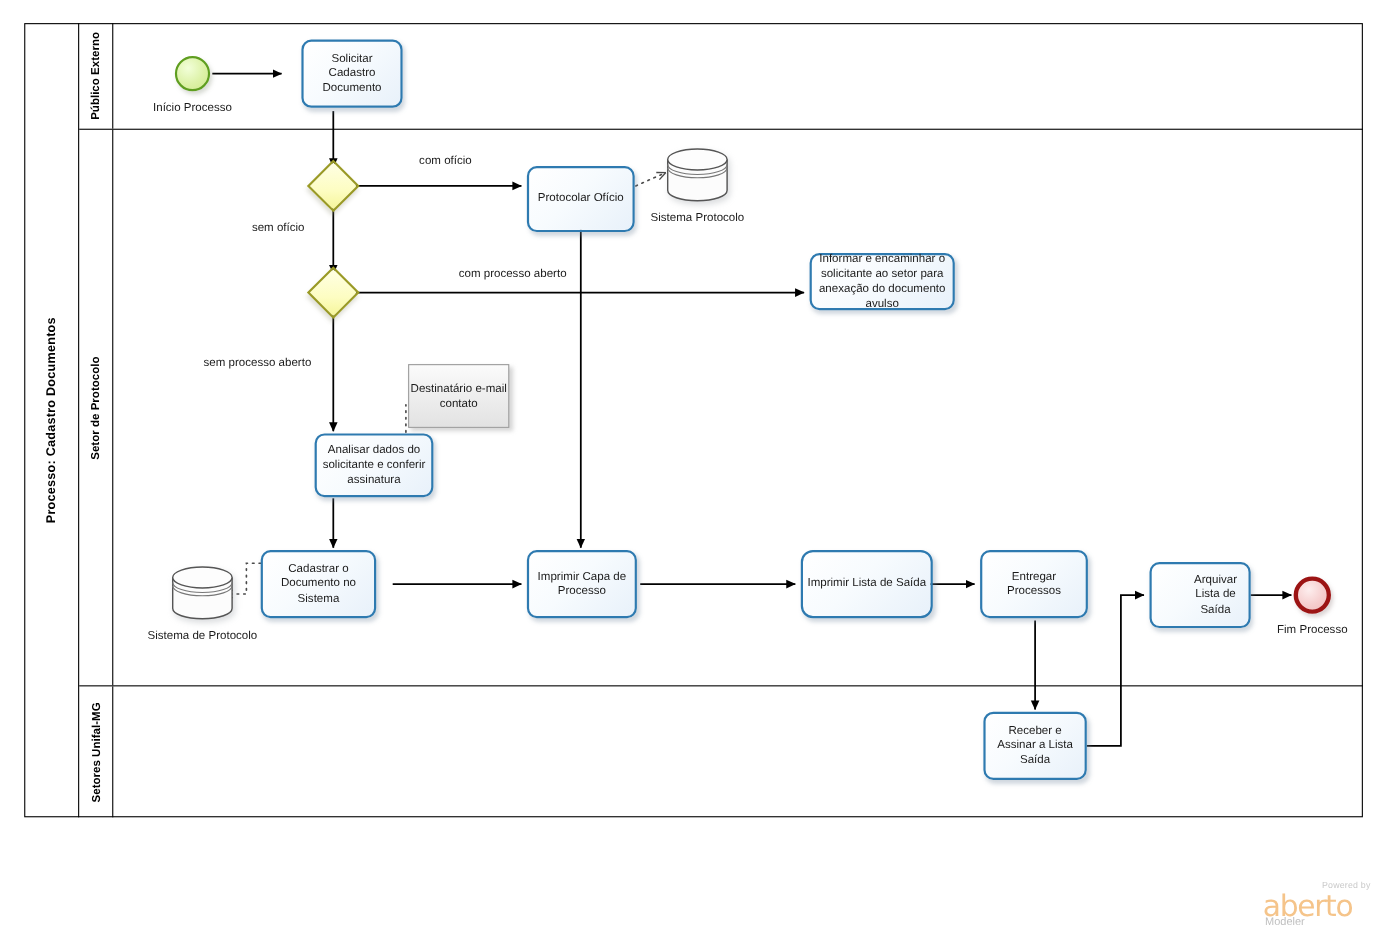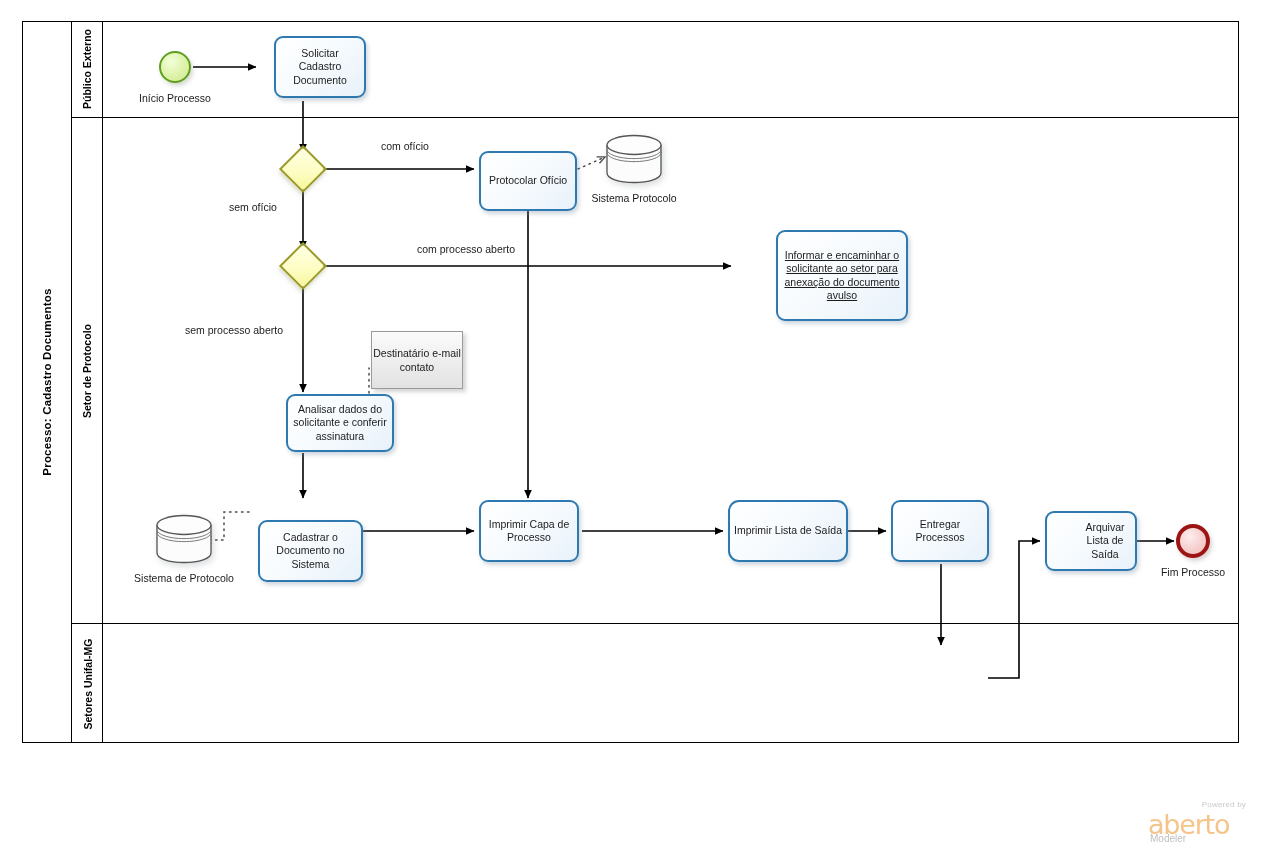--- a/index.html
+++ b/index.html
@@ -139,34 +139,35 @@
   <div class="ev start" style="left:159px;top:51px;width:32px;height:32px;"></div>
   <div class="ev-label" style="left:120px;top:92px;width:110px;">Início Processo</div>
 
   <div class="gw" style="left:286px;top:152px;"></div>
   <div class="gw" style="left:286px;top:249px;"></div>
 
   <div class="task" style="left:258px;top:36px;width:92px;height:62px;margin-left:16px;">Solicitar Cadastro Documento</div>
 
   <div class="task" style="left:479px;top:140px;width:98px;height:60px;margin-top:11px;">Protocolar Ofício</div>
 
-  <div class="task" style="left:776px;top:230px;width:132px;height:91px;text-decoration:underline;">Informar e encaminhar o solicitante ao setor para anexação do documento avulso</div>
+  <div class="task" style="left:736px;top:230px;width:132px;height:52px;">Informar e encaminhar o solicitante ao setor para anexação do documento avulso</div>
 
   <div class="task" style="left:250px;top:394px;width:108px;height:58px;margin-left:36px;">Analisar dados do solicitante e conferir assinatura</div>
 
-  <div class="task" style="left:258px;top:500px;width:105px;height:62px;margin-top:20px;">Cadastrar o Documento no Sistema</div>
+  <div class="task" style="left:237px;top:500px;width:105px;height:62px;">Cadastrar o Documento no Sistema</div>
 
   <div class="task" style="left:479px;top:500px;width:100px;height:62px;">Imprimir Capa de Processo</div>
 
   <div class="task" style="left:728px;top:500px;width:120px;height:62px;border-radius:11px;">Imprimir Lista de Saída</div>
 
   <div class="task" style="left:891px;top:500px;width:98px;height:62px;">Entregar Processos</div>
 
   <div class="task" style="left:1045px;top:511px;width:92px;height:60px;padding-left:32px;">Arquivar Lista de Saída</div>
 
+  <div class="task" style="left:894px;top:647px;width:94px;height:62px;">Receber e Assinar a Lista Saída</div>
 
   <div class="ds" style="left:605px;top:133px;">
     <svg width="58" height="52" viewBox="0 0 58 52">
       <path d="M2,12 L2,40 C2,45.5 14,49.5 29,49.5 C44,49.5 56,45.5 56,40 L56,12" fill="#fcfcfc" stroke="#555" stroke-width="1.3"></path>
       <ellipse cx="29" cy="12" rx="27" ry="9.5" fill="#fdfdfd" stroke="#555" stroke-width="1.3"></ellipse>
       <path d="M2,16.5 C2,21.6 14,25.6 29,25.6 C44,25.6 56,21.6 56,16.5" fill="none" stroke="#777" stroke-width="1"></path>
       <path d="M2,19.5 C2,24.6 14,28.6 29,28.6 C44,28.6 56,24.6 56,19.5" fill="none" stroke="#777" stroke-width="1"></path>
     </svg>
   </div>
   <div class="ds-label" style="left:581px;top:192px;width:106px;white-space:normal;">Sistema Protocolo</div>

